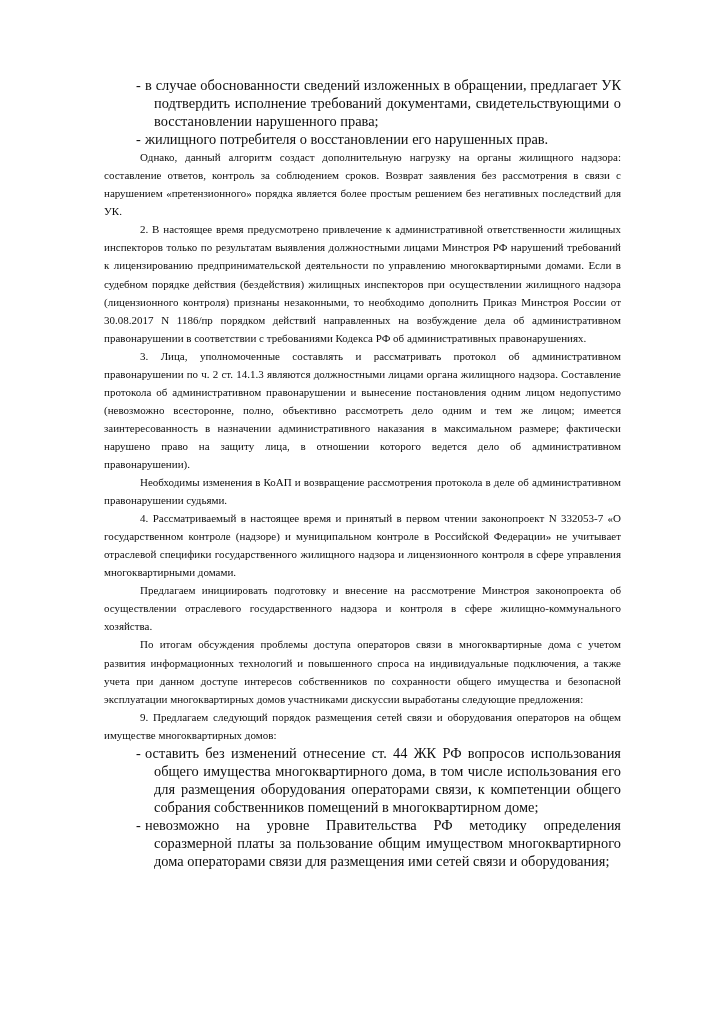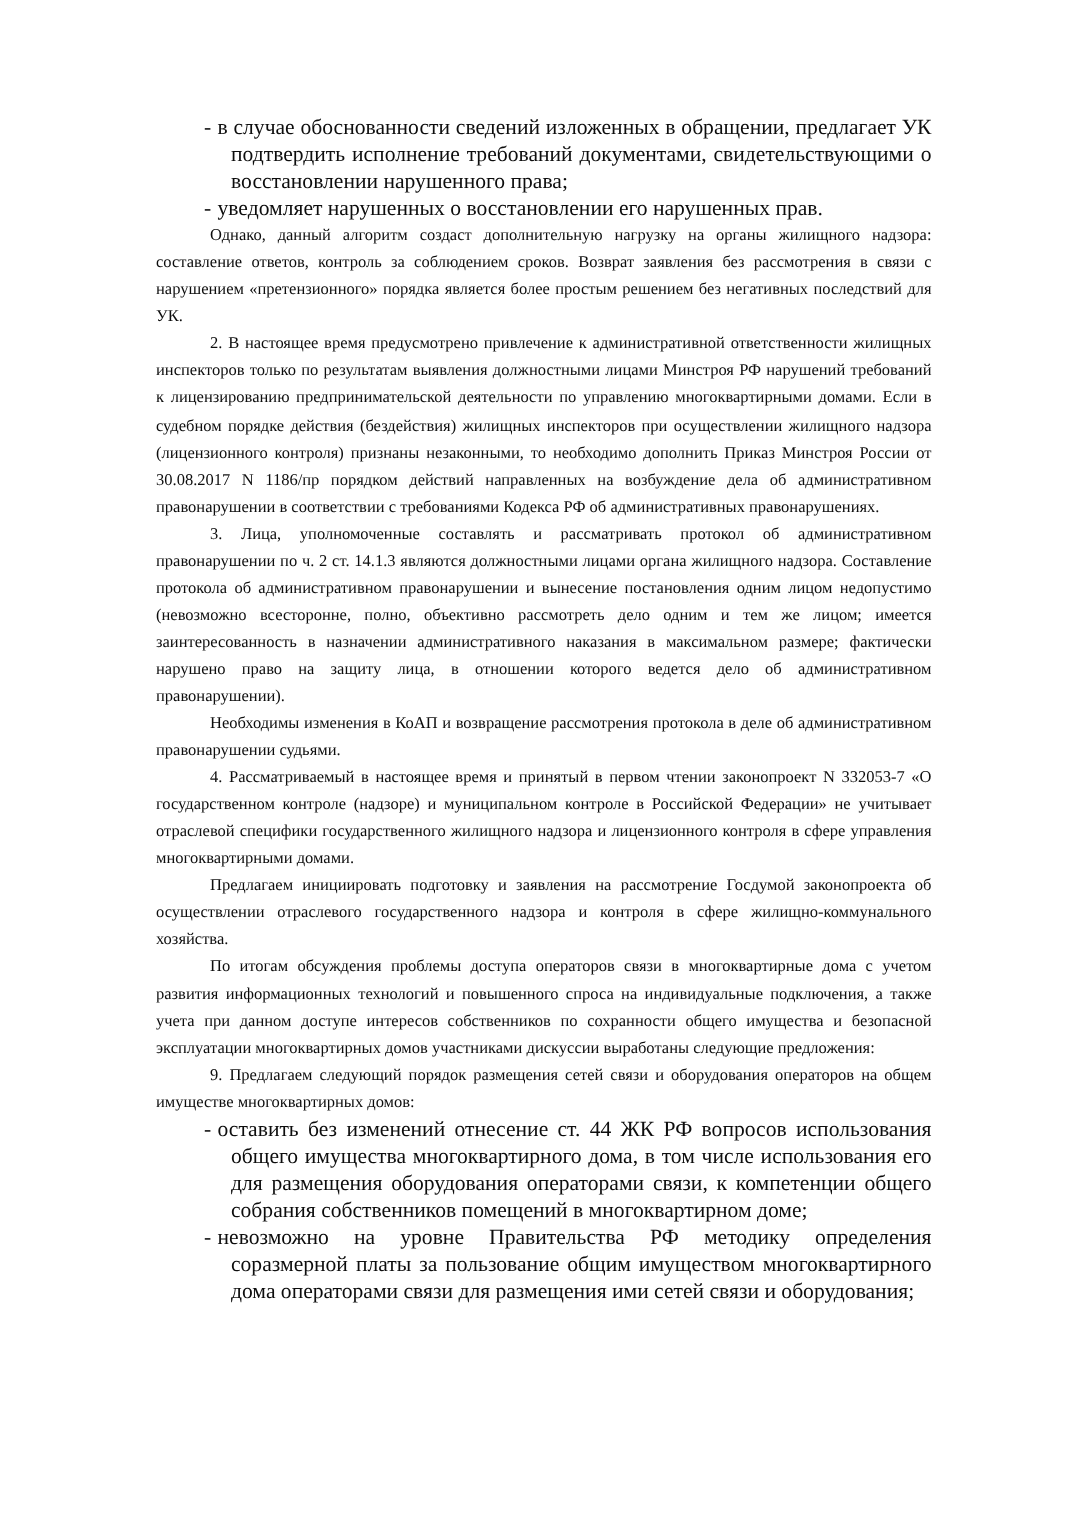--- a/index.html
+++ b/index.html
@@ -64,34 +64,34 @@
 <body>
 
 <div id="page">
   <div id="doc-body">
 
     <div class="dash-item">
       <span class="dash-marker">-</span><span>в случае обоснованности сведений изложенных в обращении, предлагает УК подтвердить исполнение требований документами, свидетельствующими о восстановлении нарушенного права;</span>
     </div>
 
     <div class="dash-item">
-      <span class="dash-marker">-</span><span>уведомляет нарушенных о восстановлении его нарушенных прав.</span>
+      <span class="dash-marker">-</span><span>жилищного потребителя о восстановлении его нарушенных прав.</span>
     </div>
 
     <p class="para">Однако, данный алгоритм создаст дополнительную нагрузку на органы жилищного надзора: составление ответов, контроль за соблюдением сроков. Возврат заявления без рассмотрения в связи с нарушением «претензионного» порядка является более простым решением без негативных последствий для УК.</p>
 
     <p class="para">2. В настоящее время предусмотрено привлечение к административной ответственности жилищных инспекторов только по результатам выявления должностными лицами Минстроя РФ нарушений требований к лицензированию предпринимательской деятельности по управлению многоквартирными домами. Если в судебном порядке действия (бездействия) жилищных инспекторов при осуществлении жилищного надзора (лицензионного контроля) признаны незаконными, то необходимо дополнить Приказ Минстроя России от 30.08.2017 N 1186/пр порядком действий направленных на возбуждение дела об административном правонарушении в соответствии с требованиями Кодекса РФ об административных правонарушениях.</p>
 
     <p class="para">3. Лица, уполномоченные составлять и рассматривать протокол об административном правонарушении по ч. 2 ст. 14.1.3 являются должностными лицами органа жилищного надзора. Составление протокола об административном правонарушении и вынесение постановления одним лицом недопустимо (невозможно всесторонне, полно, объективно рассмотреть дело одним и тем же лицом; имеется заинтересованность в назначении административного наказания в максимальном размере; фактически нарушено право на защиту лица, в отношении которого ведется дело об административном правонарушении).</p>
 
     <p class="para">Необходимы изменения в КоАП и возвращение рассмотрения протокола в деле об административном правонарушении судьями.</p>
 
     <p class="para">4. Рассматриваемый в настоящее время и принятый в первом чтении законопроект N 332053-7 «О государственном контроле (надзоре) и муниципальном контроле в Российской Федерации» не учитывает отраслевой специфики государственного жилищного надзора и лицензионного контроля в сфере управления многоквартирными домами.</p>
 
-    <p class="para">Предлагаем инициировать подготовку и заявления на рассмотрение Госдумой законопроекта об осуществлении отраслевого государственного надзора и контроля в сфере жилищно-коммунального хозяйства.</p>
+    <p class="para">Предлагаем инициировать подготовку и внесение на рассмотрение Минстроя законопроекта об осуществлении отраслевого государственного надзора и контроля в сфере жилищно-коммунального хозяйства.</p>
 
     <p class="para">По итогам обсуждения проблемы доступа операторов связи в многоквартирные дома с учетом развития информационных технологий и повышенного спроса на индивидуальные подключения, а также учета при данном доступе интересов собственников по сохранности общего имущества и безопасной эксплуатации многоквартирных домов участниками дискуссии выработаны следующие предложения:</p>
 
     <p class="para">9. Предлагаем следующий порядок размещения сетей связи и оборудования операторов на общем имуществе многоквартирных домов:</p>
 
     <div class="dash-item">
       <span class="dash-marker">-</span><span>оставить без изменений отнесение ст. 44 ЖК РФ вопросов использования общего имущества многоквартирного дома, в том числе использования его для размещения оборудования операторами связи, к компетенции общего собрания собственников помещений в многоквартирном доме;</span>
     </div>
 
     <div class="dash-item">

